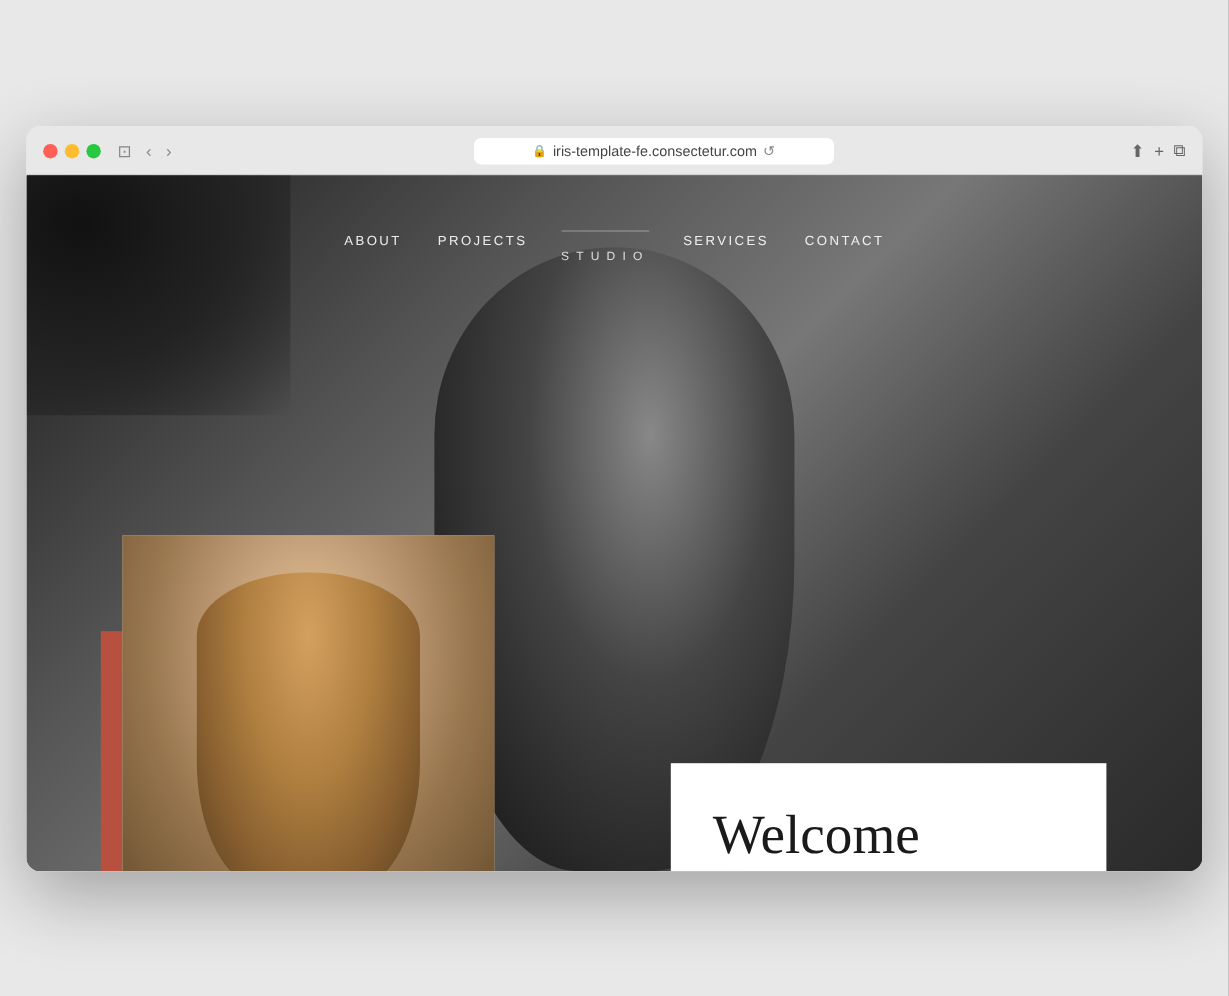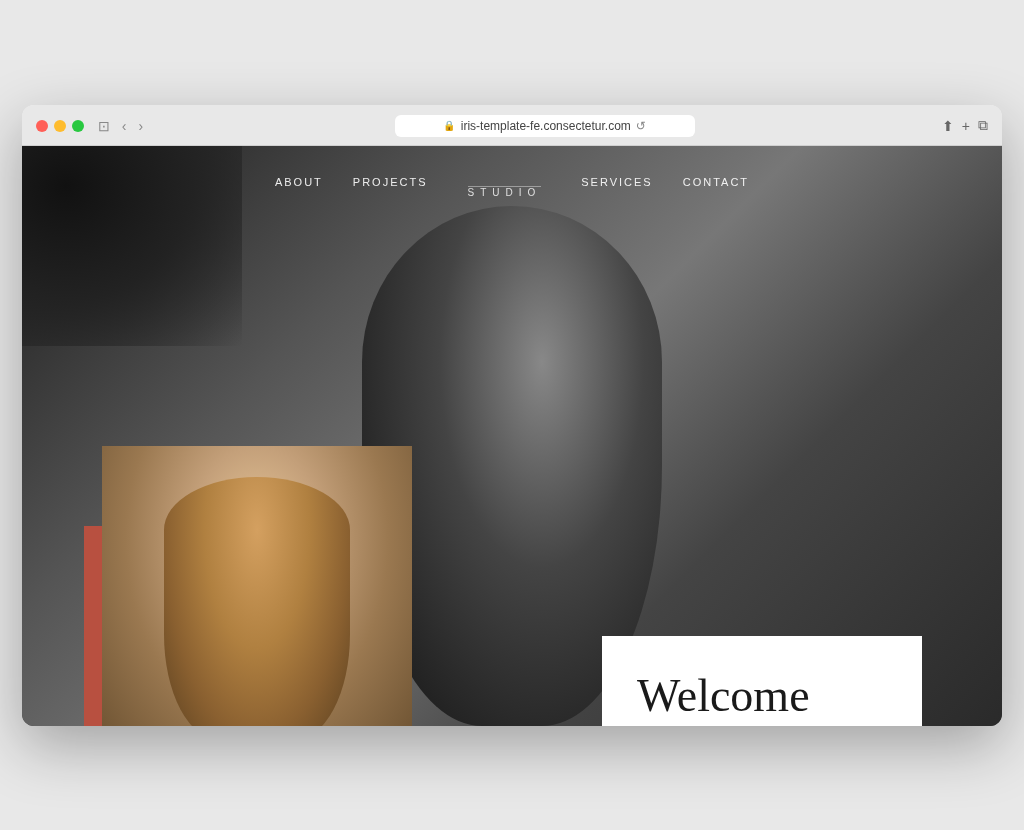--- a/index.html
+++ b/index.html
@@ -139,29 +139,29 @@
       top: 0;
       left: 0;
       width: 220px;
       height: 200px;
       background: radial-gradient(ellipse at 20% 20%, #111 0%, #222 50%, transparent 100%);
     }
 
     
     .site-nav {
       position: absolute;
-      top: 0;
+      top: 16px;
       left: 0;
       right: 0;
       z-index: 10;
       display: flex;
       align-items: center;
       justify-content: center;
       padding: 20px 40px;
-      gap: 40px;
+      gap: 28px;
     }
 
     .nav-left {
       display: flex;
       gap: 30px;
     }
 
     .nav-right {
       display: flex;
       gap: 30px;
@@ -187,22 +187,22 @@
       font-family: Georgia, 'Times New Roman', serif;
       font-weight: 300;
       line-height: 1;
     }
 
     .logo-sub {
       font-size: 10px;
       color: rgba(255,255,255,0.8);
       letter-spacing: 6px;
       text-transform: uppercase;
-      margin-top: 20px;
-      padding-top: 0;
+      margin-top: 10px;
+      padding-top: 16px;
       border-top: 1px solid rgba(255,255,255,0.4);
     }
 
     
     .photo-overlay {
       position: absolute;
       bottom: -30px;
       left: 80px;
       width: 310px;
       height: 310px;
@@ -241,21 +241,21 @@
       height: 200px;
       background: #b85040;
       z-index: 4;
     }
 
     
     .welcome-panel {
       position: absolute;
       bottom: -40px;
       right: 80px;
-      width: 320px;
+      width: 363px;
       background: white;
       padding: 35px 35px 30px;
       z-index: 5;
     }
 
     .welcome-title {
       font-family: Georgia, 'Times New Roman', serif;
       font-size: 46px;
       font-weight: 400;
       color: #1a1a1a;

